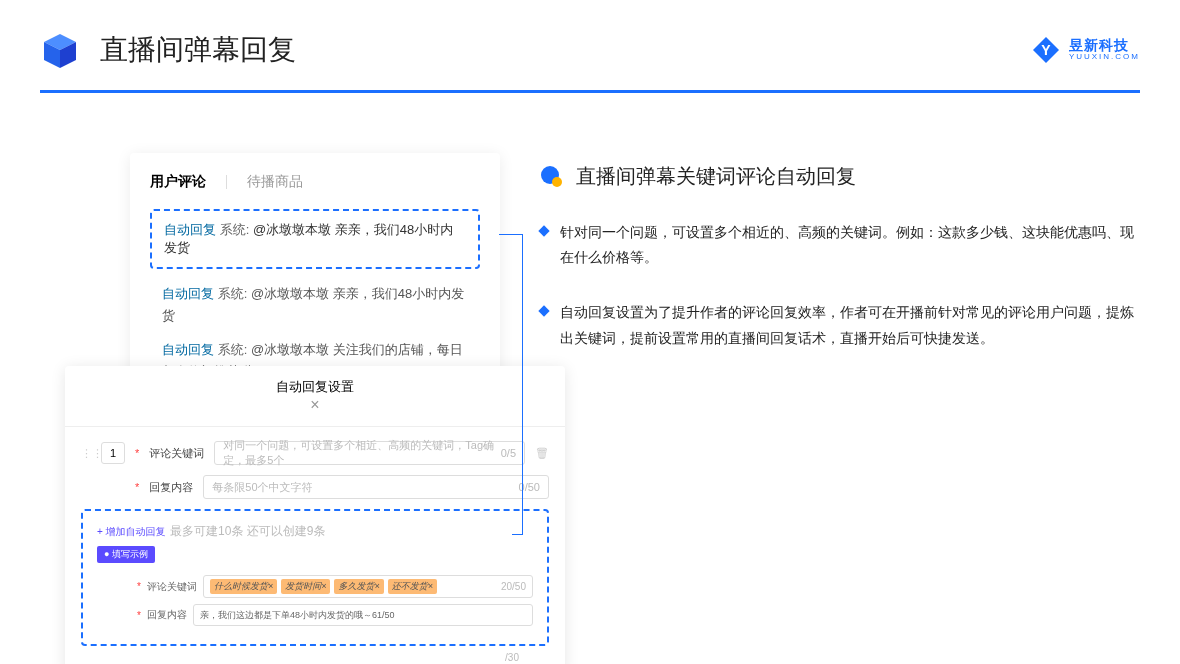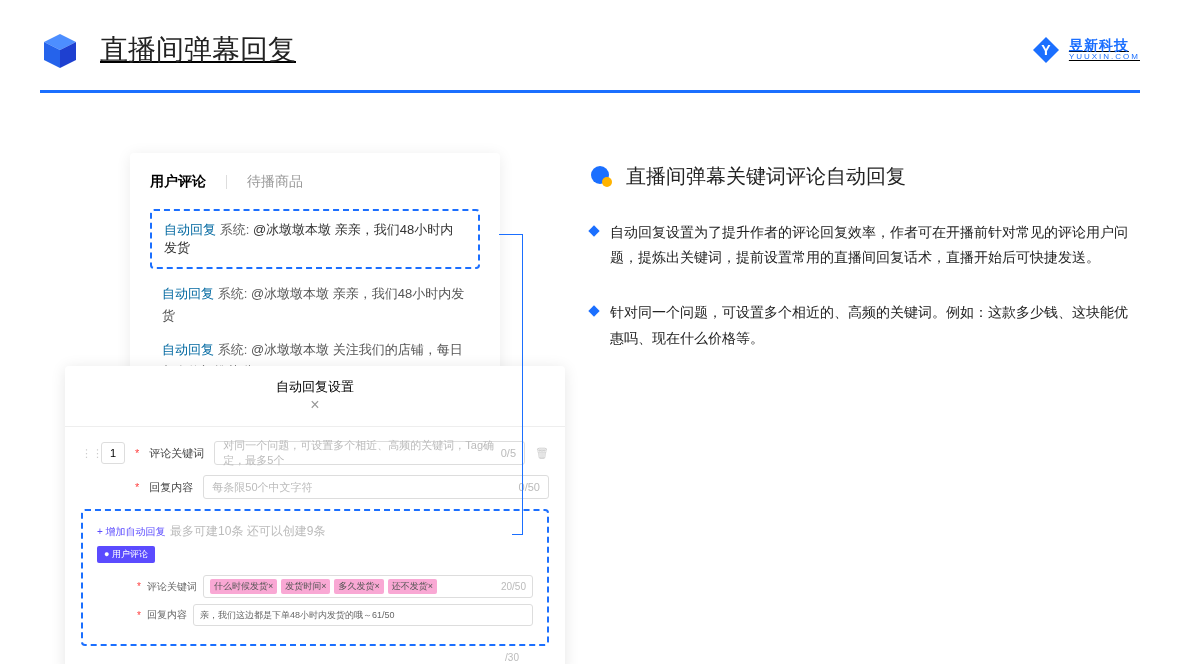--- a/index.html
+++ b/index.html
@@ -8,21 +8,20 @@
   height: 664px;
   font-family: "Microsoft YaHei", "PingFang SC", sans-serif;
   background: #fff;
   position: relative;
 }
 .header {
   display: flex;
   justify-content: space-between;
   align-items: center;
   padding: 30px 40px 20px 40px;
-  text-decoration: underline;
 }
 .header-left {
   display: flex;
   align-items: center;
   gap: 20px;
 }
 .cube-icon {
   width: 40px;
   height: 40px;
 }
@@ -57,21 +56,20 @@
   letter-spacing: 2px;
 }
 .divider {
   height: 3px;
   background: #1b6fff;
   margin: 0 40px;
 }
 .content {
   display: flex;
   padding: 60px 40px 20px 30px;
-  gap: 50px;
 }
 .left-panel {
   position: relative;
   width: 510px;
   height: 480px;
 }
 .card1 {
   position: absolute;
   top: 0;
   left: 100px;
@@ -185,25 +183,26 @@
 .tags-wrap {
   flex: 1;
   border: 1px solid #ddd;
   border-radius: 3px;
   padding: 3px 6px;
   display: flex;
   align-items: center;
   gap: 4px;
 }
 .tag {
-  background: #f9a8d4;
+  background: #fdba74;
   color: #555;
   font-size: 9px;
   padding: 1px 4px;
   border-radius: 2px;
+  font-style: italic;
 }
 .tags-wrap .counter { margin-left: auto; color: #bbb; font-size: 10px; }
 .content-input {
   flex: 1;
   border: 1px solid #ddd;
   border-radius: 3px;
   height: 22px;
   display: flex;
   align-items: center;
   justify-content: flex-start;
@@ -320,21 +319,21 @@
           <div class="input">
             <span>每条限50个中文字符</span>
             <span class="counter">0/50</span>
           </div>
         </div>
 
         <div class="dashed-box">
           <span class="add-link">+ 增加自动回复</span>
           <span class="sub-text">最多可建10条 还可以创建9条</span>
           <br>
-          <span class="example-badge">● 用户评论</span>
+          <span class="example-badge">● 填写示例</span>
 
           <div class="tag-row" style="padding-left:40px;">
             <span class="req">*</span>
             <span class="label">评论关键词</span>
             <div class="tags-wrap">
               <span class="tag">什么时候发货×</span>
               <span class="tag">发货时间×</span>
               <span class="tag">多久发货×</span>
               <span class="tag">还不发货×</span>
               <span class="counter">20/50</span>
@@ -363,20 +362,20 @@
       <span class="bubble-icon">
         <svg viewBox="0 0 24 24">
             <circle cx="10" cy="10" r="9" fill="#1b6fff"></circle>
             <circle cx="17" cy="17" r="5" fill="#ffb300"></circle>
           </svg>
       </span>
       <span>直播间弹幕关键词评论自动回复</span>
     </div>
     <div class="bullet-item">
       <div class="diamond"></div>
-      <div class="bullet-text">自动回复设置为了提升作者的评论回复效率，作者可在开播前针对常见的评论用户问题，提炼出关键词，提前设置常用的直播间回复话术，直播开始后可快捷发送。</div>
+      <div class="bullet-text">针对同一个问题，可设置多个相近的、高频的关键词。例如：这款多少钱、这块能优惠吗、现在什么价格等。</div>
     </div>
     <div class="bullet-item">
       <div class="diamond"></div>
-      <div class="bullet-text">针对同一个问题，可设置多个相近的、高频的关键词。例如：这款多少钱、这块能优惠吗、现在什么价格等。</div>
+      <div class="bullet-text">自动回复设置为了提升作者的评论回复效率，作者可在开播前针对常见的评论用户问题，提炼出关键词，提前设置常用的直播间回复话术，直播开始后可快捷发送。</div>
     </div>
   </div>
 </div>
 
 </body></html>

